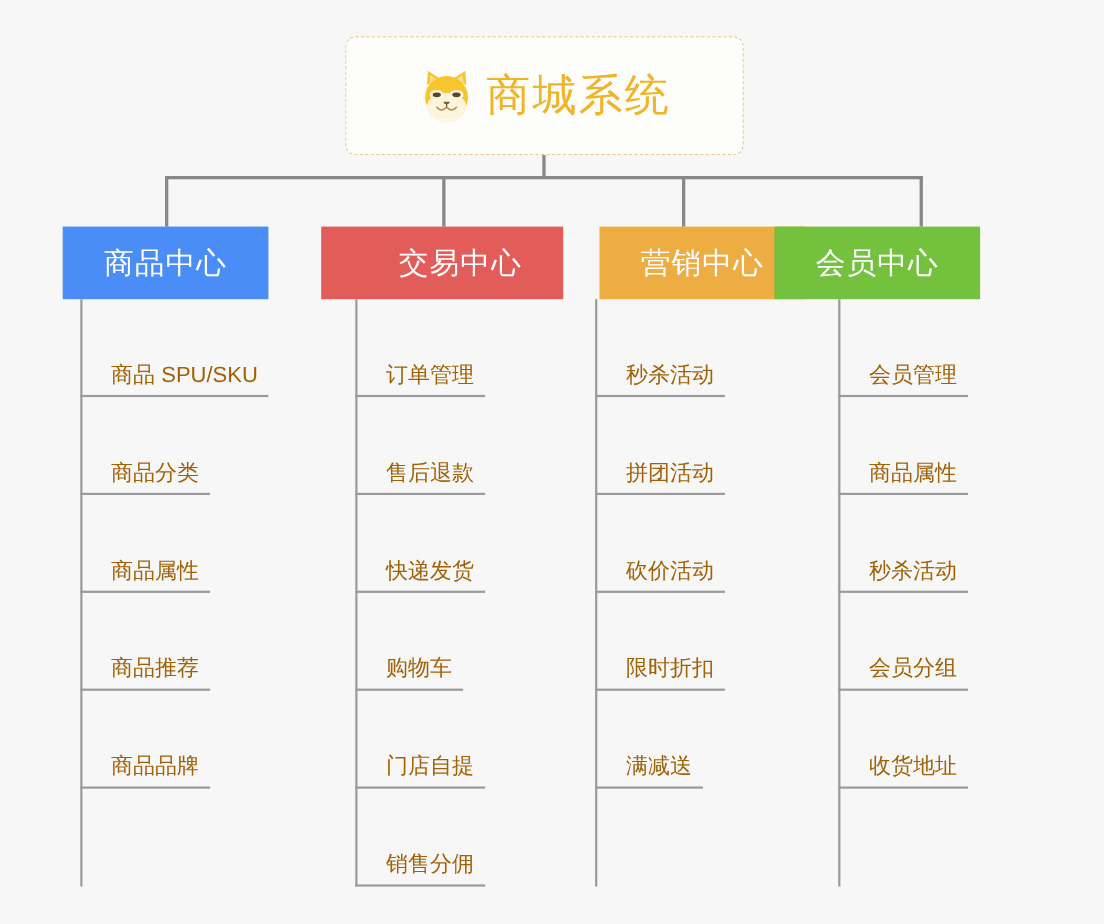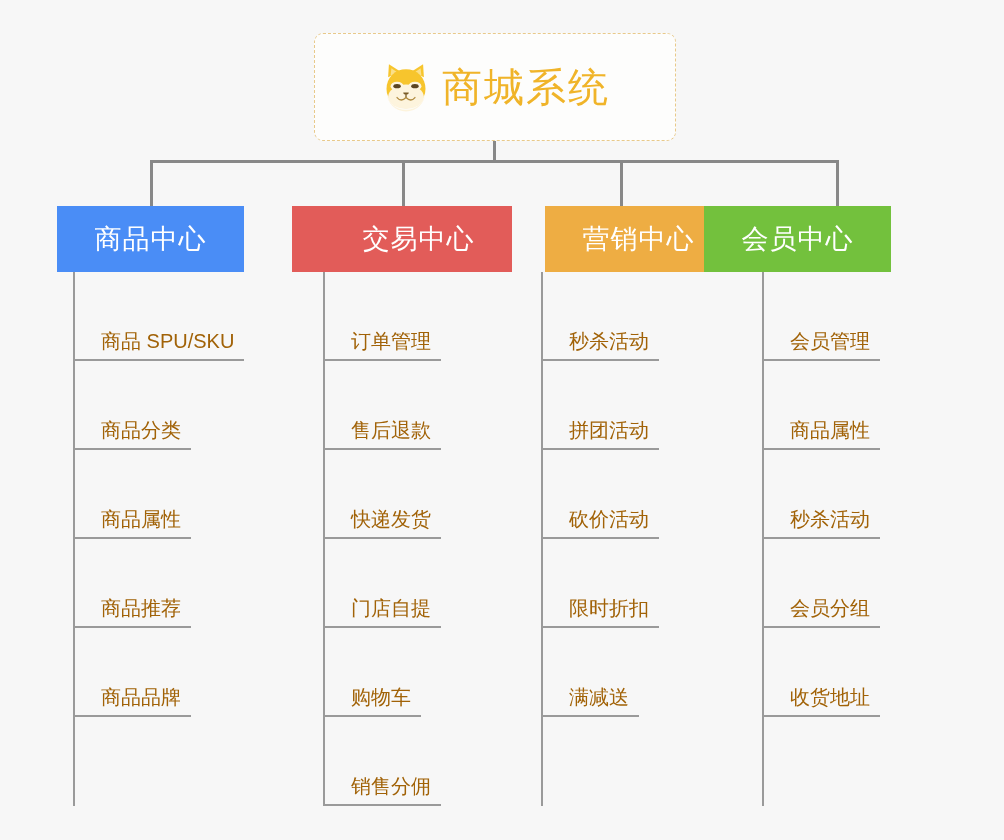--- a/index.html
+++ b/index.html
@@ -188,24 +188,24 @@
         <li class="leaf">
           <span class="leaf-label">订单管理</span>
         </li>
         <li class="leaf">
           <span class="leaf-label">售后退款</span>
         </li>
         <li class="leaf">
           <span class="leaf-label">快递发货</span>
         </li>
         <li class="leaf">
+          <span class="leaf-label">购物车</span>
+        </li>
+        <li class="leaf">
           <span class="leaf-label">门店自提</span>
-        </li>
-        <li class="leaf">
-          <span class="leaf-label">购物车</span>
         </li>
         <li class="leaf">
           <span class="leaf-label">销售分佣</span>
         </li>
       </ul>
       <div class="conn drop" style="left: 620px; background: rgb(136, 136, 136);"></div>
       <div class="cat-box" style="left: 545px; width: 187px; background: rgb(238, 173, 67);">
         <span>营销中心</span>
       </div>
       <div class="branch-spine" style="left: 541px; height: 534px;"></div>

